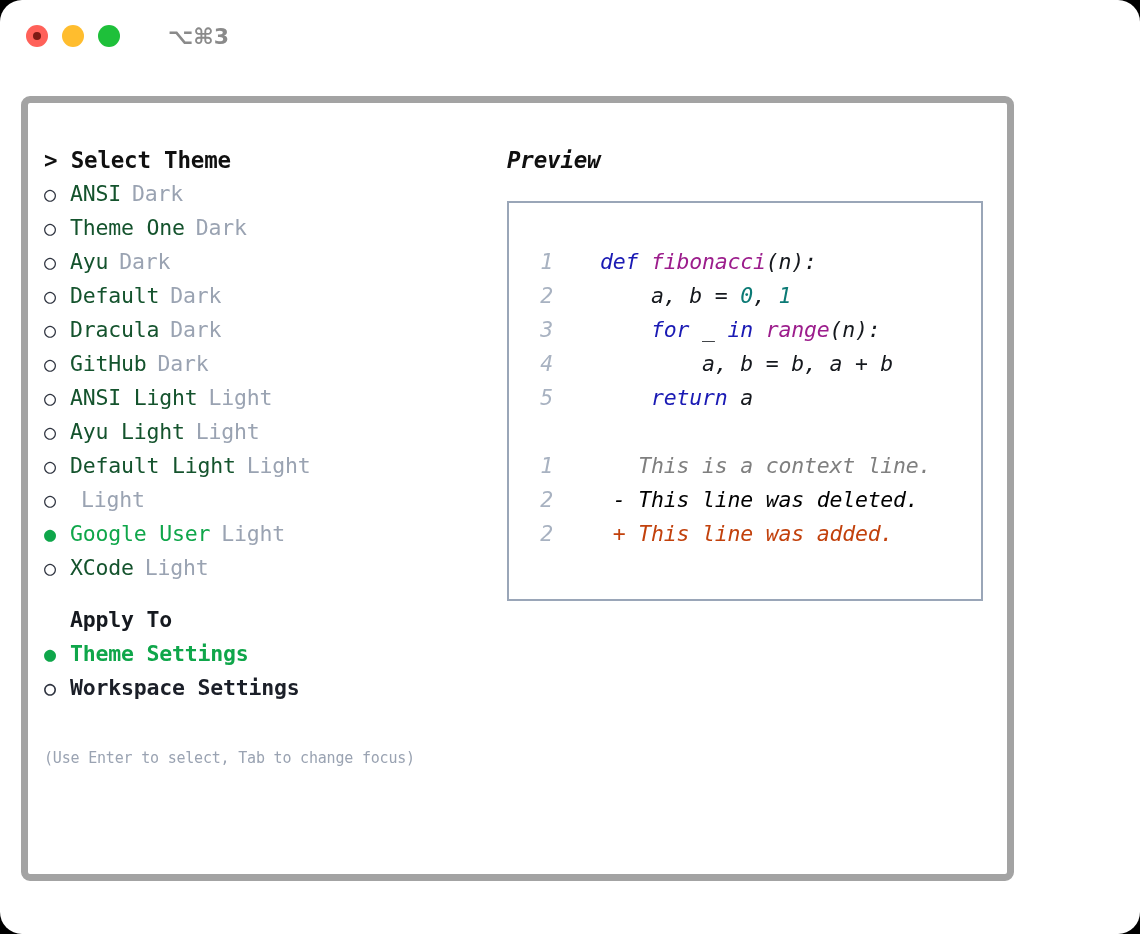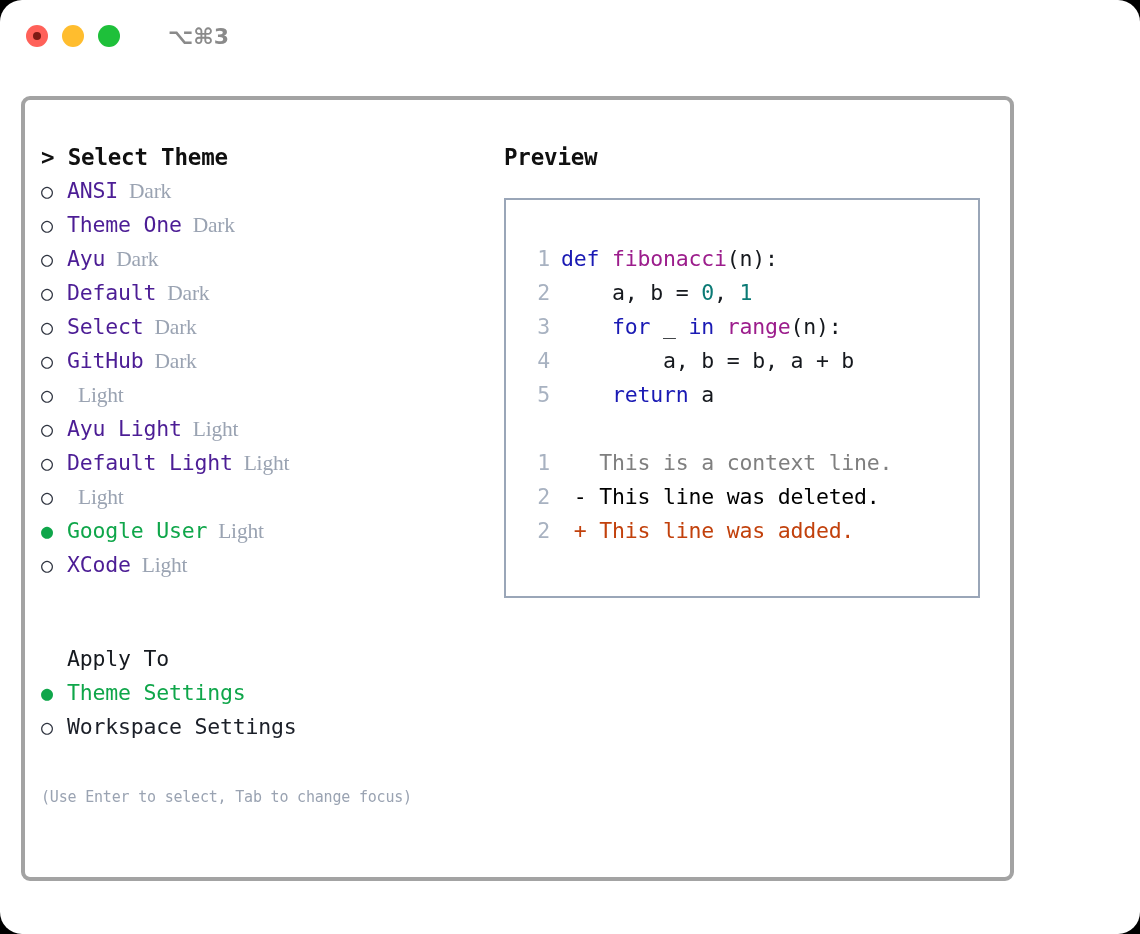--- a/index.html
+++ b/index.html
@@ -66,21 +66,21 @@
     letter-spacing: 0px;
     white-space: pre;
   }
 
   
   .panel {
     position: absolute;
     left: 21px; top: 96px;
     width: 993px;
     height: 785px;
-    border: 4px solid #a3a3a3;
+    border: 7px solid #a3a3a3;
     border-radius: 9px;
     box-sizing: border-box;
     background: #ffffff;
   }
 
   
   .left-col {
     position: absolute;
     left: 16px; top: 40px;
     width: 450px;
@@ -104,30 +104,29 @@
     letter-spacing: -0.2px;
   }
   .bullet {
     display: inline-block;
     width: 26px;
     color: #2f3440;
     font-size: 20px;
     flex: 0 0 auto;
   }
   .theme-row.selected .bullet { color: #0fa64a; }
-  .theme-name { color: #4c1d95; }
+  .theme-name { color: #14532d; }
   .theme-row.selected .theme-name { color: #0fa64a; }
   .theme-tag {
     color: #9aa3b2;
     margin-left: 11px;
-    font-family: Liberation Serif, serif;
-  }
-
-  
-  .apply-block { margin-top: 60px; }
+  }
+
+  
+  .apply-block { margin-top: 18px; font-weight: bold; }
   .apply-head {
     font-size: 21.5px;
     color: #15191f;
     line-height: 34px;
     padding-left: 26px;
     white-space: pre;
     letter-spacing: -0.2px;
   }
   .apply-row {
     display: flex;
@@ -149,20 +148,21 @@
     color: #9aa3b2;
     width: 420px;
     letter-spacing: -0.2px;
   }
 
   
   .right-col {
     position: absolute;
     left: 479px; top: 40px;
     width: 490px;
+    font-style: italic;
   }
   .preview-box {
     margin-top: 24px;
     width: 476px;
     height: 400px;
     border: 2px solid #9aa6b8;
     box-sizing: border-box;
     background: #ffffff;
     position: relative;
   }
@@ -175,21 +175,21 @@
     letter-spacing: -0.2px;
   }
   .code-line { display: flex; height: 34px; align-items: baseline; }
   .gutter {
     width: 34px;
     text-align: right;
     color: #a8b2c1;
     flex: 0 0 auto;
     padding-right: 11px;
   }
-  .code-text { white-space: pre; }
+  .code-text { white-space: pre; margin-left: 36px; }
 
   .tok-kw   { color: #1a1ab4; }
   .tok-fn   { color: #9c1d8c; }
   .tok-num  { color: #0b7a75; }
   .tok-pl   { color: #15181d; }
 
   .blank-line { height: 34px; }
 
   .diff-ctx { color: #7f7f7f; }
   .diff-del { color: #000000; }
@@ -212,23 +212,23 @@
   <div class="panel">
 
     <div class="left-col">
       <div class="col-head">&gt; Select Theme</div>
 
       <div class="theme-list">
           <div class="theme-row"><span class="bullet">○</span><span class="theme-name">ANSI</span><span class="theme-tag">Dark</span></div>
           <div class="theme-row"><span class="bullet">○</span><span class="theme-name">Theme One</span><span class="theme-tag">Dark</span></div>
           <div class="theme-row"><span class="bullet">○</span><span class="theme-name">Ayu</span><span class="theme-tag">Dark</span></div>
           <div class="theme-row"><span class="bullet">○</span><span class="theme-name">Default</span><span class="theme-tag">Dark</span></div>
-          <div class="theme-row"><span class="bullet">○</span><span class="theme-name">Select</span><span class="theme-tag">Dark</span></div>
+          <div class="theme-row"><span class="bullet">○</span><span class="theme-name">Dracula</span><span class="theme-tag">Dark</span></div>
           <div class="theme-row"><span class="bullet">○</span><span class="theme-name">GitHub</span><span class="theme-tag">Dark</span></div>
-          <div class="theme-row"><span class="bullet">○</span><span class="theme-tag">Light</span></div>
+          <div class="theme-row"><span class="bullet">○</span><span class="theme-name">ANSI Light</span><span class="theme-tag">Light</span></div>
           <div class="theme-row"><span class="bullet">○</span><span class="theme-name">Ayu Light</span><span class="theme-tag">Light</span></div>
           <div class="theme-row"><span class="bullet">○</span><span class="theme-name">Default Light</span><span class="theme-tag">Light</span></div>
           <div class="theme-row"><span class="bullet">○</span><span class="theme-tag">Light</span></div>
           <div class="theme-row selected"><span class="bullet">●</span><span class="theme-name">Google User</span><span class="theme-tag">Light</span></div>
           <div class="theme-row"><span class="bullet">○</span><span class="theme-name">XCode</span><span class="theme-tag">Light</span></div>
         </div>
 
       <div class="apply-block">
         <div class="apply-head">Apply To</div>
         <div class="apply-options">

